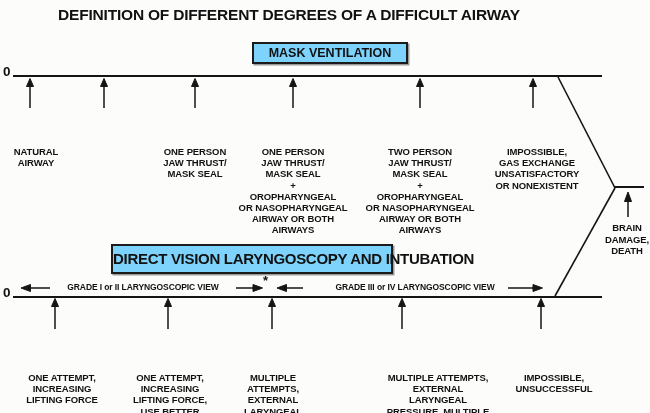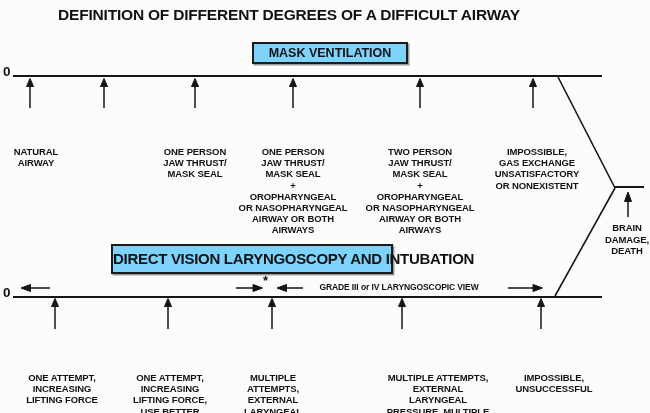--- a/index.html
+++ b/index.html
@@ -35,21 +35,21 @@
   #t6{left:475px;width:124px;}
   #b1{left:20px;width:84px;}
   #b2{left:125px;width:90px;}
   #b3{left:233px;width:80px;}
   #b4{left:379px;width:118px;}
   #b5{left:508px;width:92px;}
   #outcome{left:598px;top:222px;width:58px;line-height:11.5px;}
   .grade{position:absolute;font-weight:bold;font-size:8.5px;line-height:10px;letter-spacing:-0.1px;text-align:center;white-space:nowrap;}
   #grade-left{left:54px;top:282px;width:178px;}
   #asterisk{left:263px;top:276px;font-size:13px;}
-  #grade-right{left:308px;top:282px;width:182px;}
+  #grade-right{left:324px;top:282px;width:182px;}
   svg.overlay{position:absolute;left:0;top:0;}
 </style>
 </head>
 <body>
 
 <div id="canvas">
 
   <div class="title">DEFINITION OF DIFFERENT DEGREES OF A DIFFICULT AIRWAY</div>
 
   <svg class="overlay" width="650" height="413" viewBox="0 0 650 413">
@@ -153,20 +153,21 @@
 OR NASOPHARYNGEAL
 AIRWAY OR BOTH
 AIRWAYS</div>
   <div class="lbl toplbl" id="t6">IMPOSSIBLE,
 GAS EXCHANGE
 UNSATISFACTORY
 OR NONEXISTENT</div>
 
   <div class="box" id="dvl-box">DIRECT VISION LARYNGOSCOPY AND INTUBATION</div>
   <div class="zero" id="zero-bottom">0</div>
+  <div class="grade" id="grade-left">GRADE I or II LARYNGOSCOPIC VIEW</div>
   <div class="grade" id="asterisk">*</div>
   <div class="grade" id="grade-right">GRADE III or IV LARYNGOSCOPIC VIEW</div>
   <div class="lbl botlbl" id="b1">ONE ATTEMPT,
 INCREASING
 LIFTING FORCE</div>
   <div class="lbl botlbl" id="b2">ONE ATTEMPT,
 INCREASING
 LIFTING FORCE,
 USE BETTER
 SNIFF POSITION</div>

